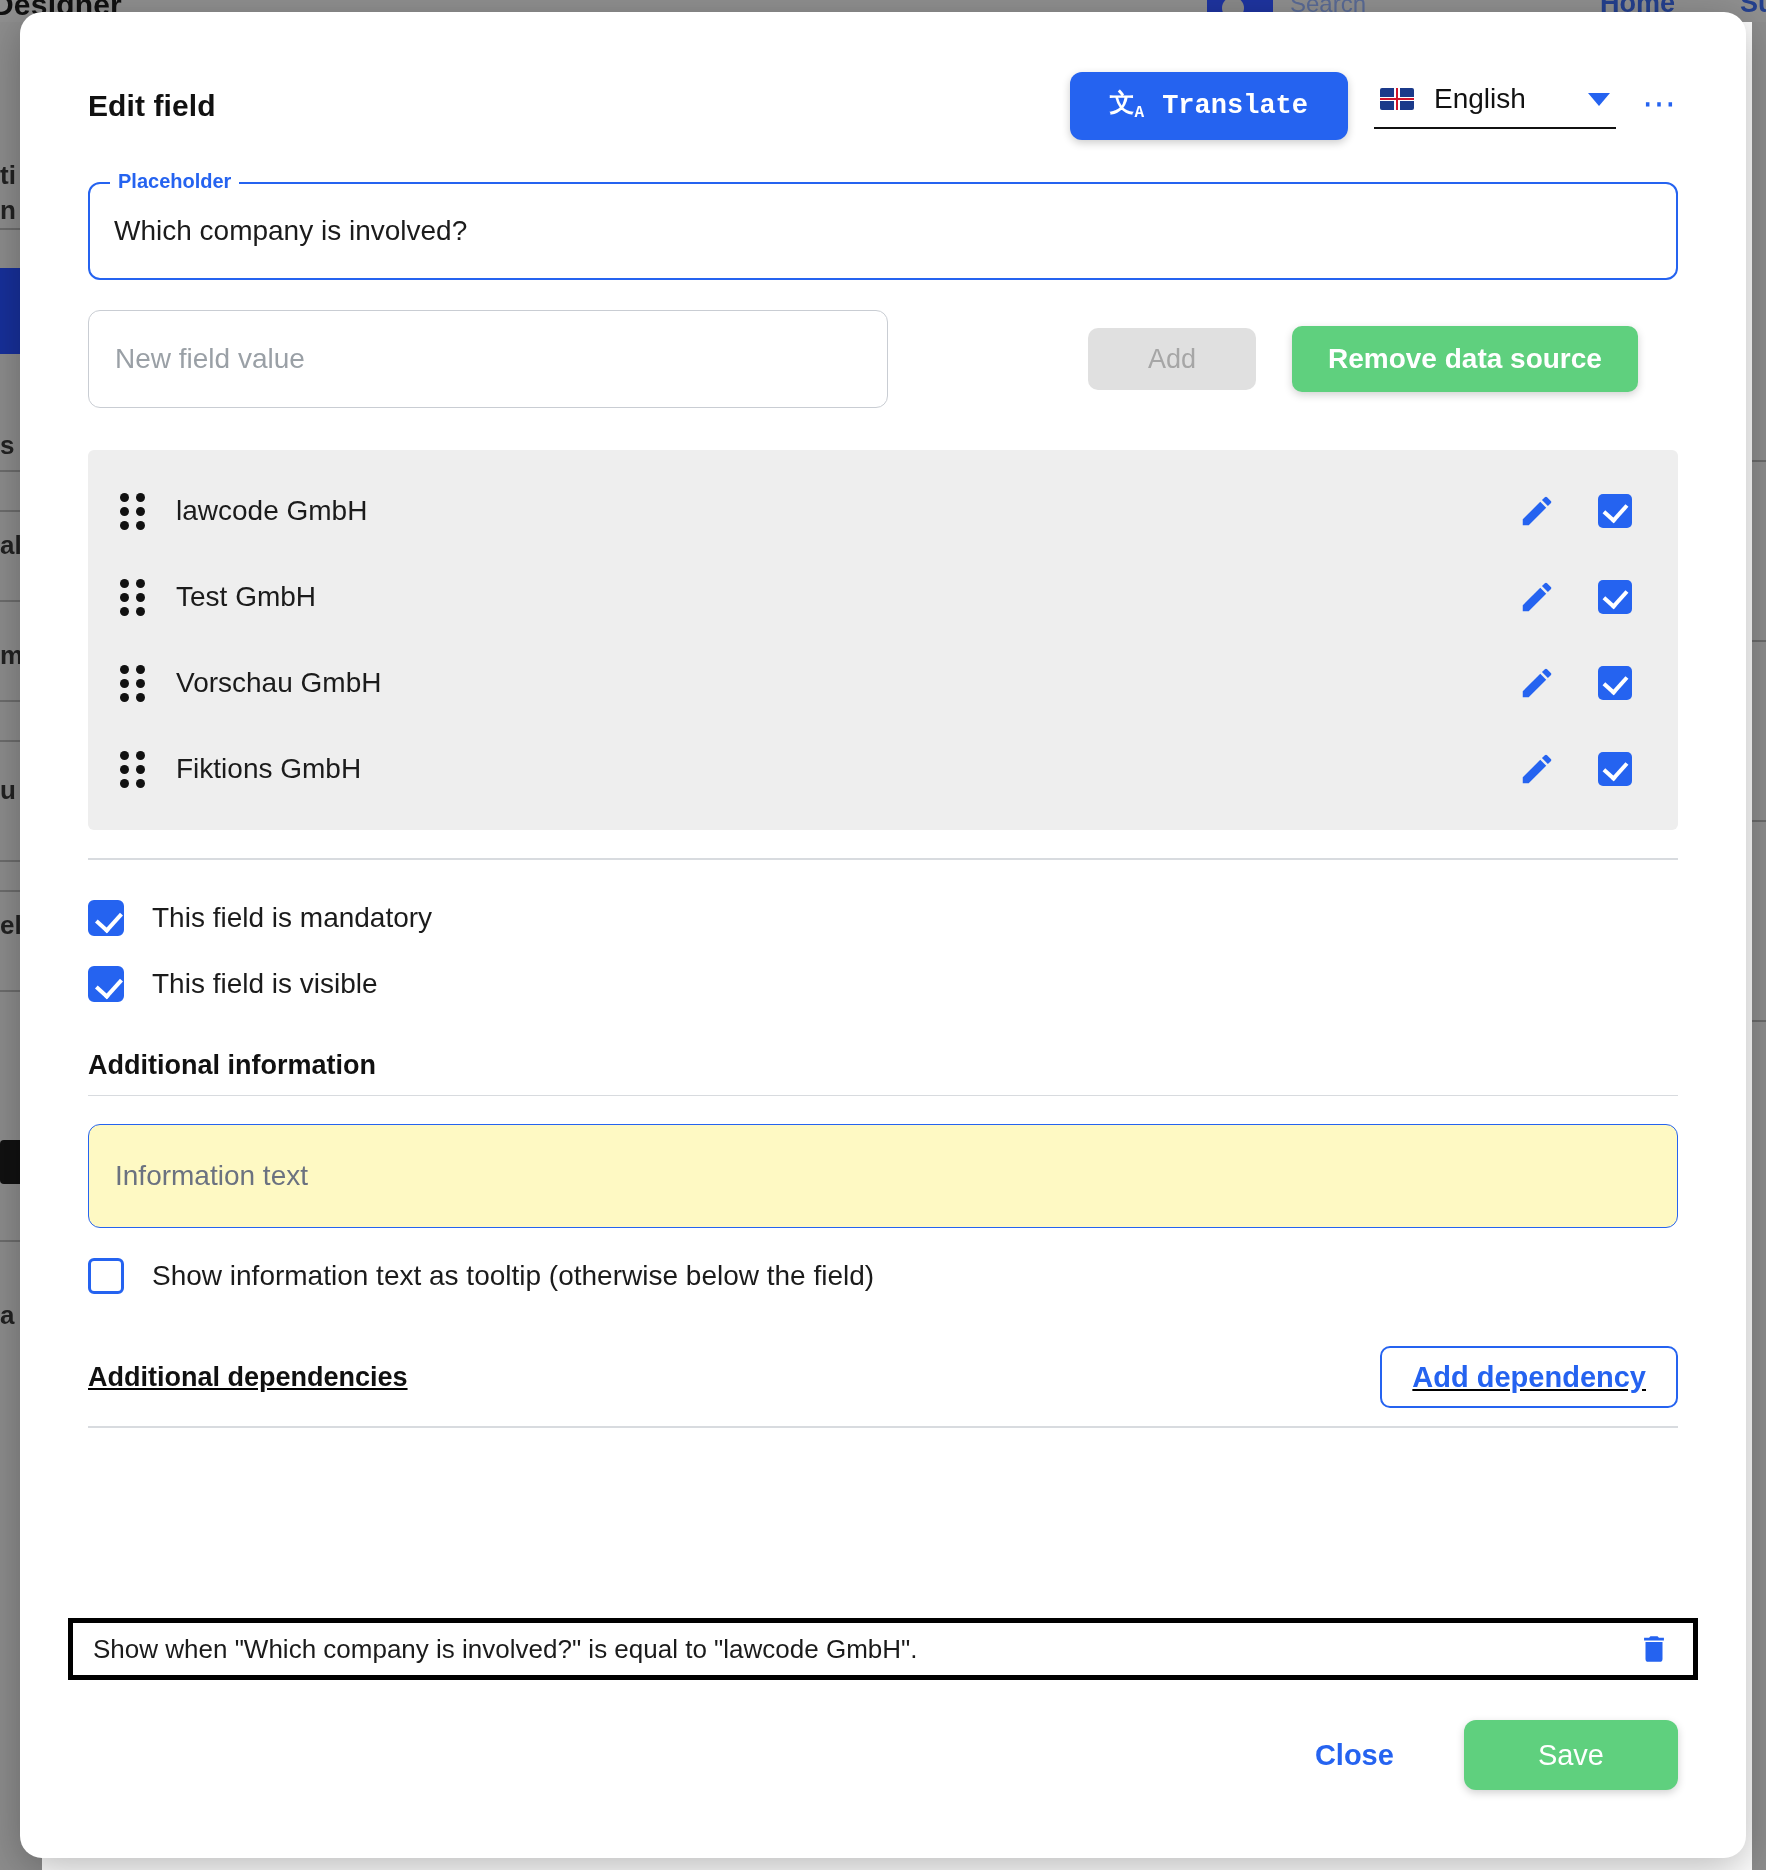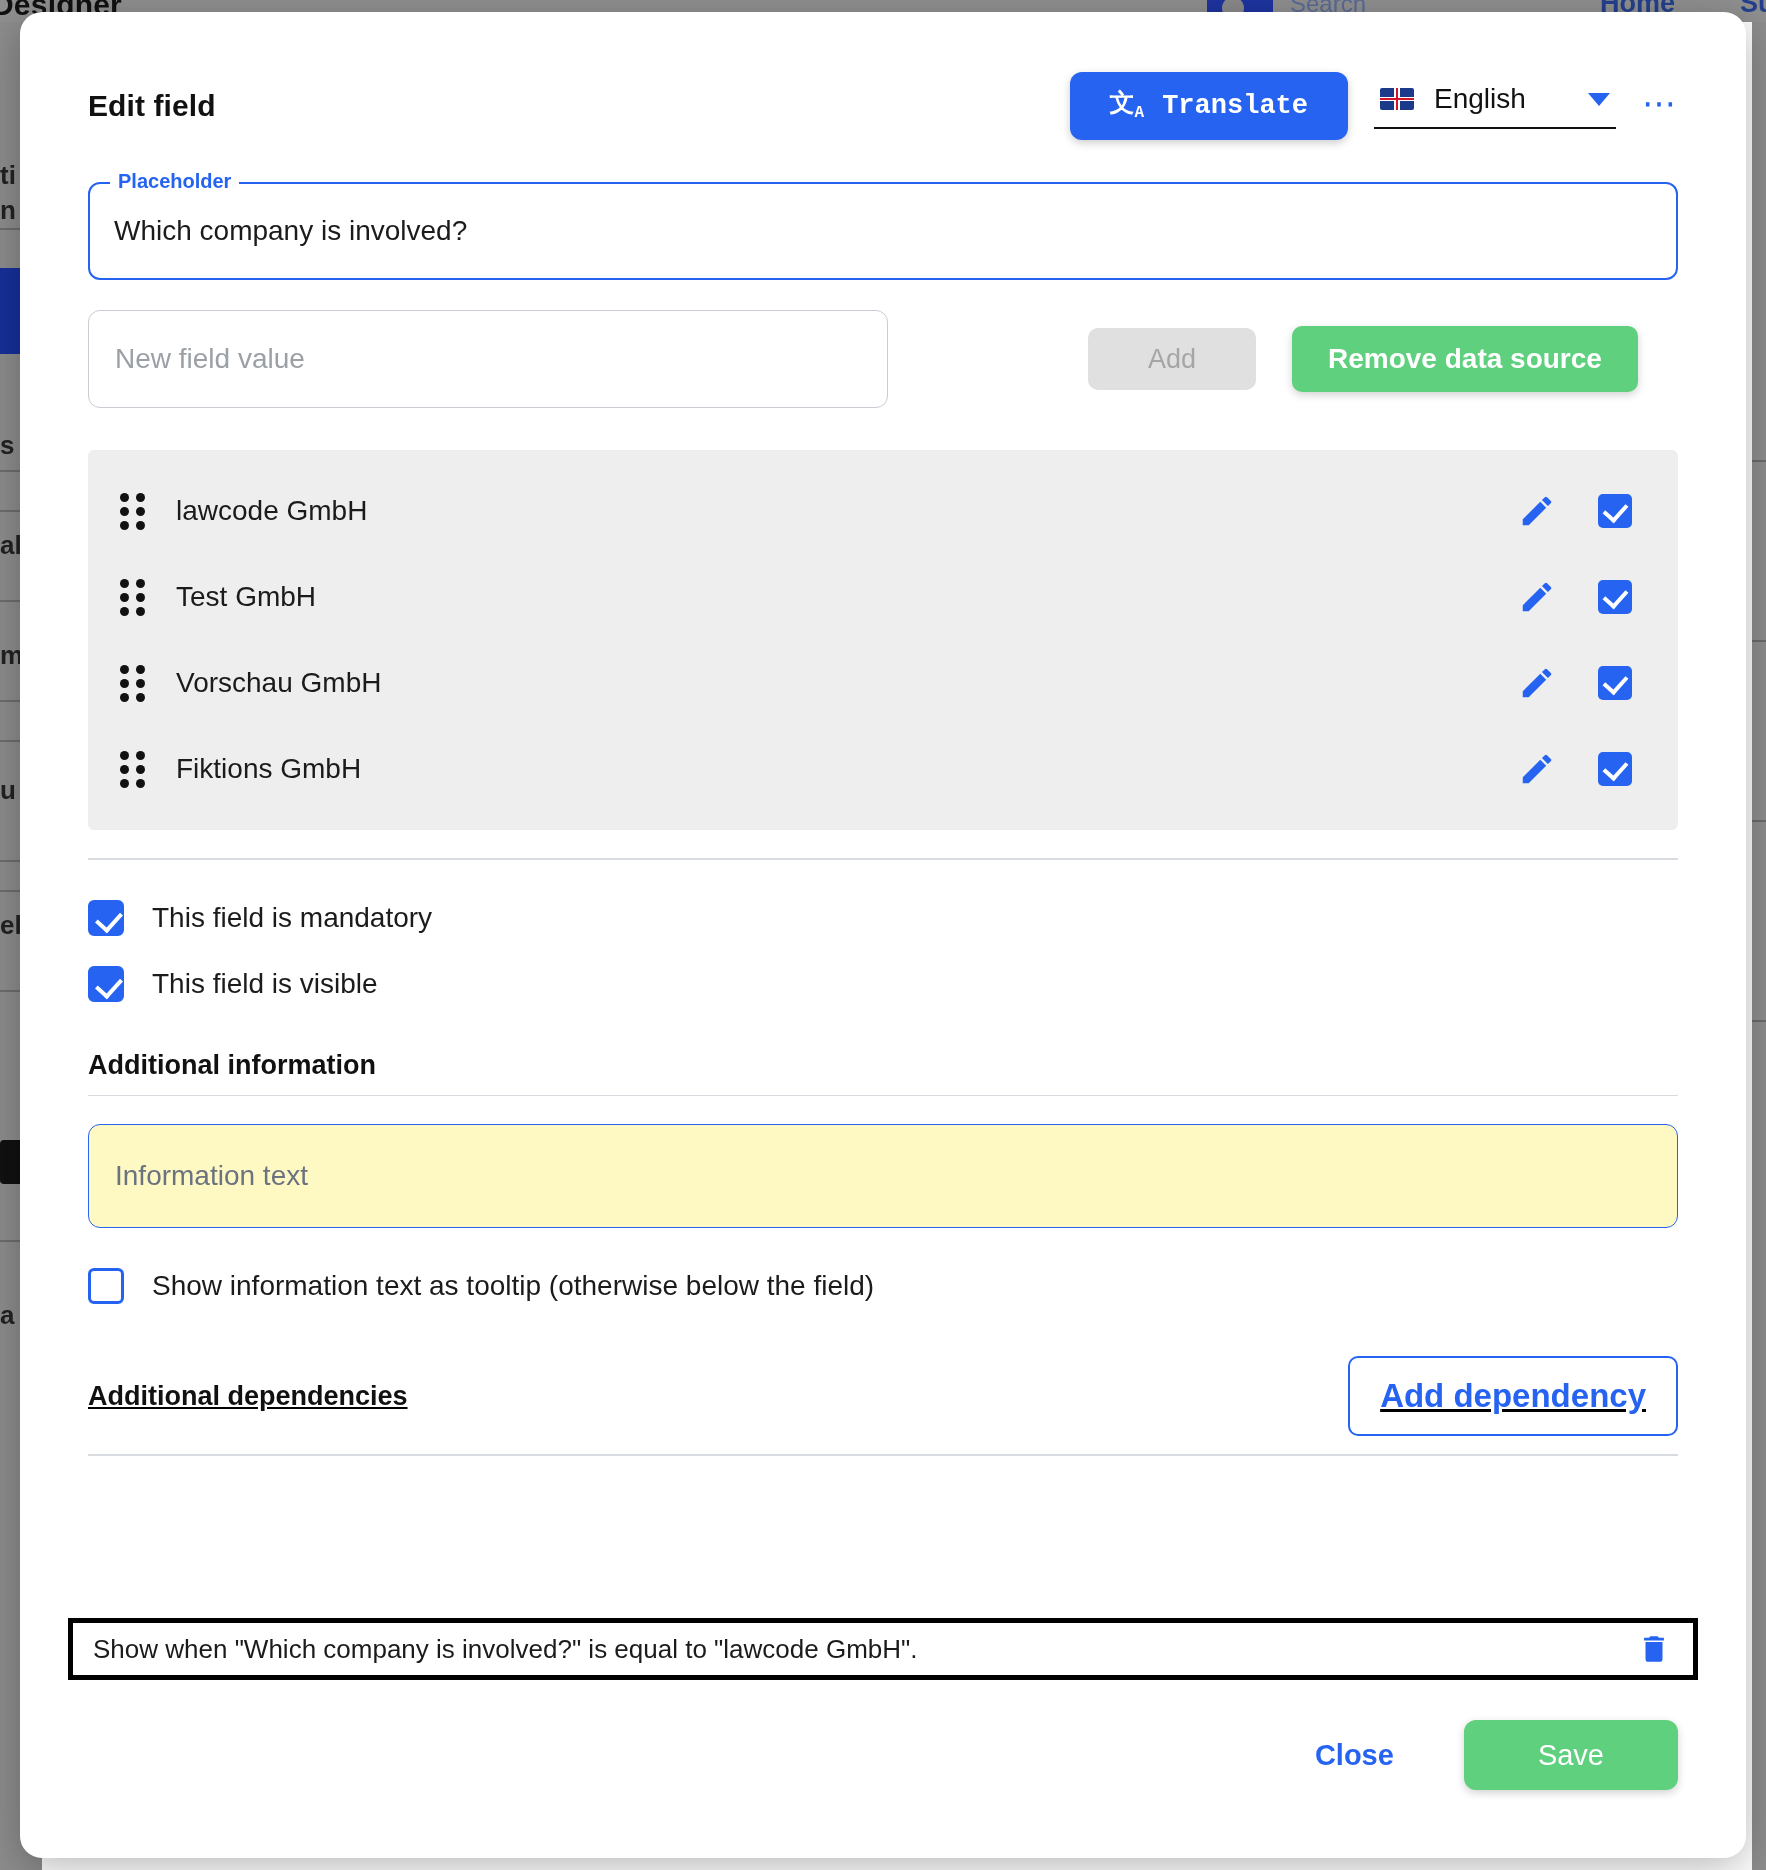--- a/index.html
+++ b/index.html
@@ -180,28 +180,28 @@
   .section-title { font-size:27px; font-weight:700; color:#111; margin-top:48px; }
   .section-rule { height:1.5px; background:#d8dbdf; margin-top:14px; }
 
   .info-input {
     margin-top:28px; width:100%; height:104px; border:1.5px solid #2563f0; border-radius:12px;
     padding:0 26px; font-size:28px; color:#6b7280; background:#fef9c3; outline:none;
     font-family:"Liberation Sans", sans-serif;
   }
   .info-input::placeholder { color:#6b7280; }
 
-  .tooltip-row { display:flex; align-items:center; margin-top:40px; }
+  .tooltip-row { display:flex; align-items:center; margin-top:30px; }
   .tooltip-row .lbl { font-size:28px; color:#1b1b1b; margin-left:28px; }
 
   .dep-head { display:flex; align-items:center; margin-top:52px;text-decoration:underline; }
   .dep-title { font-size:27px; font-weight:700; color:#111; }
   .btn-add-dep {
     margin-left:auto; border:2px solid #2563f0; background:#fff; color:#2563f0;
-    font-size:33px; font-weight:700; border-radius:10px; height:80px; padding:0 30px;
+    font-size:29px; font-weight:700; border-radius:10px; height:62px; padding:0 30px;
     cursor:pointer; font-family:"Liberation Sans", sans-serif;
   }
   .dep-rule { height:1.5px; background:#d8dbdf; margin-top:18px; }
 
   .dep-item {
     position:absolute; left:48px; top:1606px; width:1630px; height:62px;
     border:5px solid #000; background:#fff;
     display:flex; align-items:center; padding:0 22px 0 20px;
   }
   .dep-text { font-size:26px; color:#1b1b1b; }

